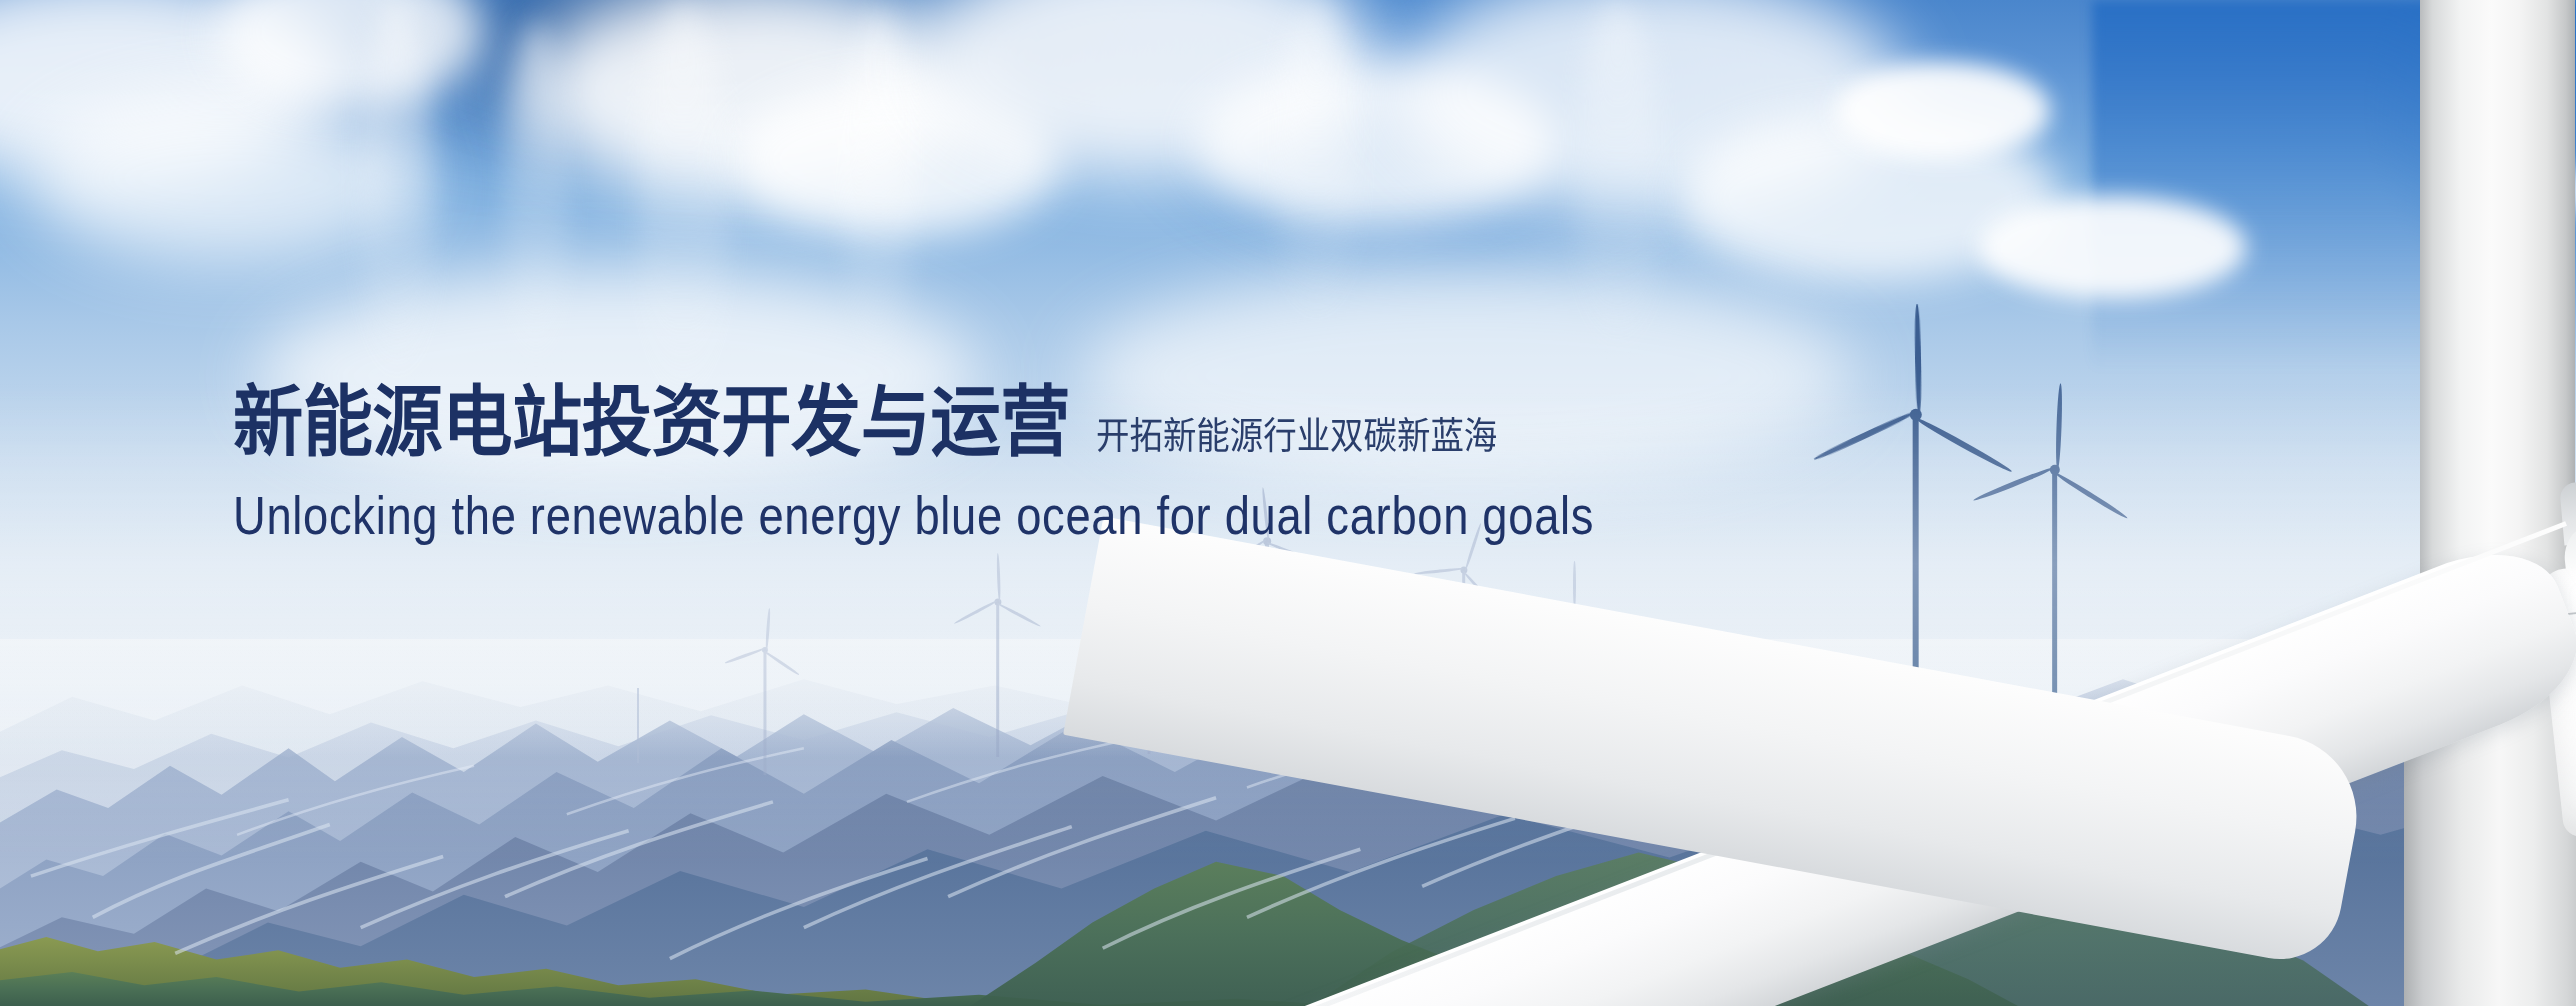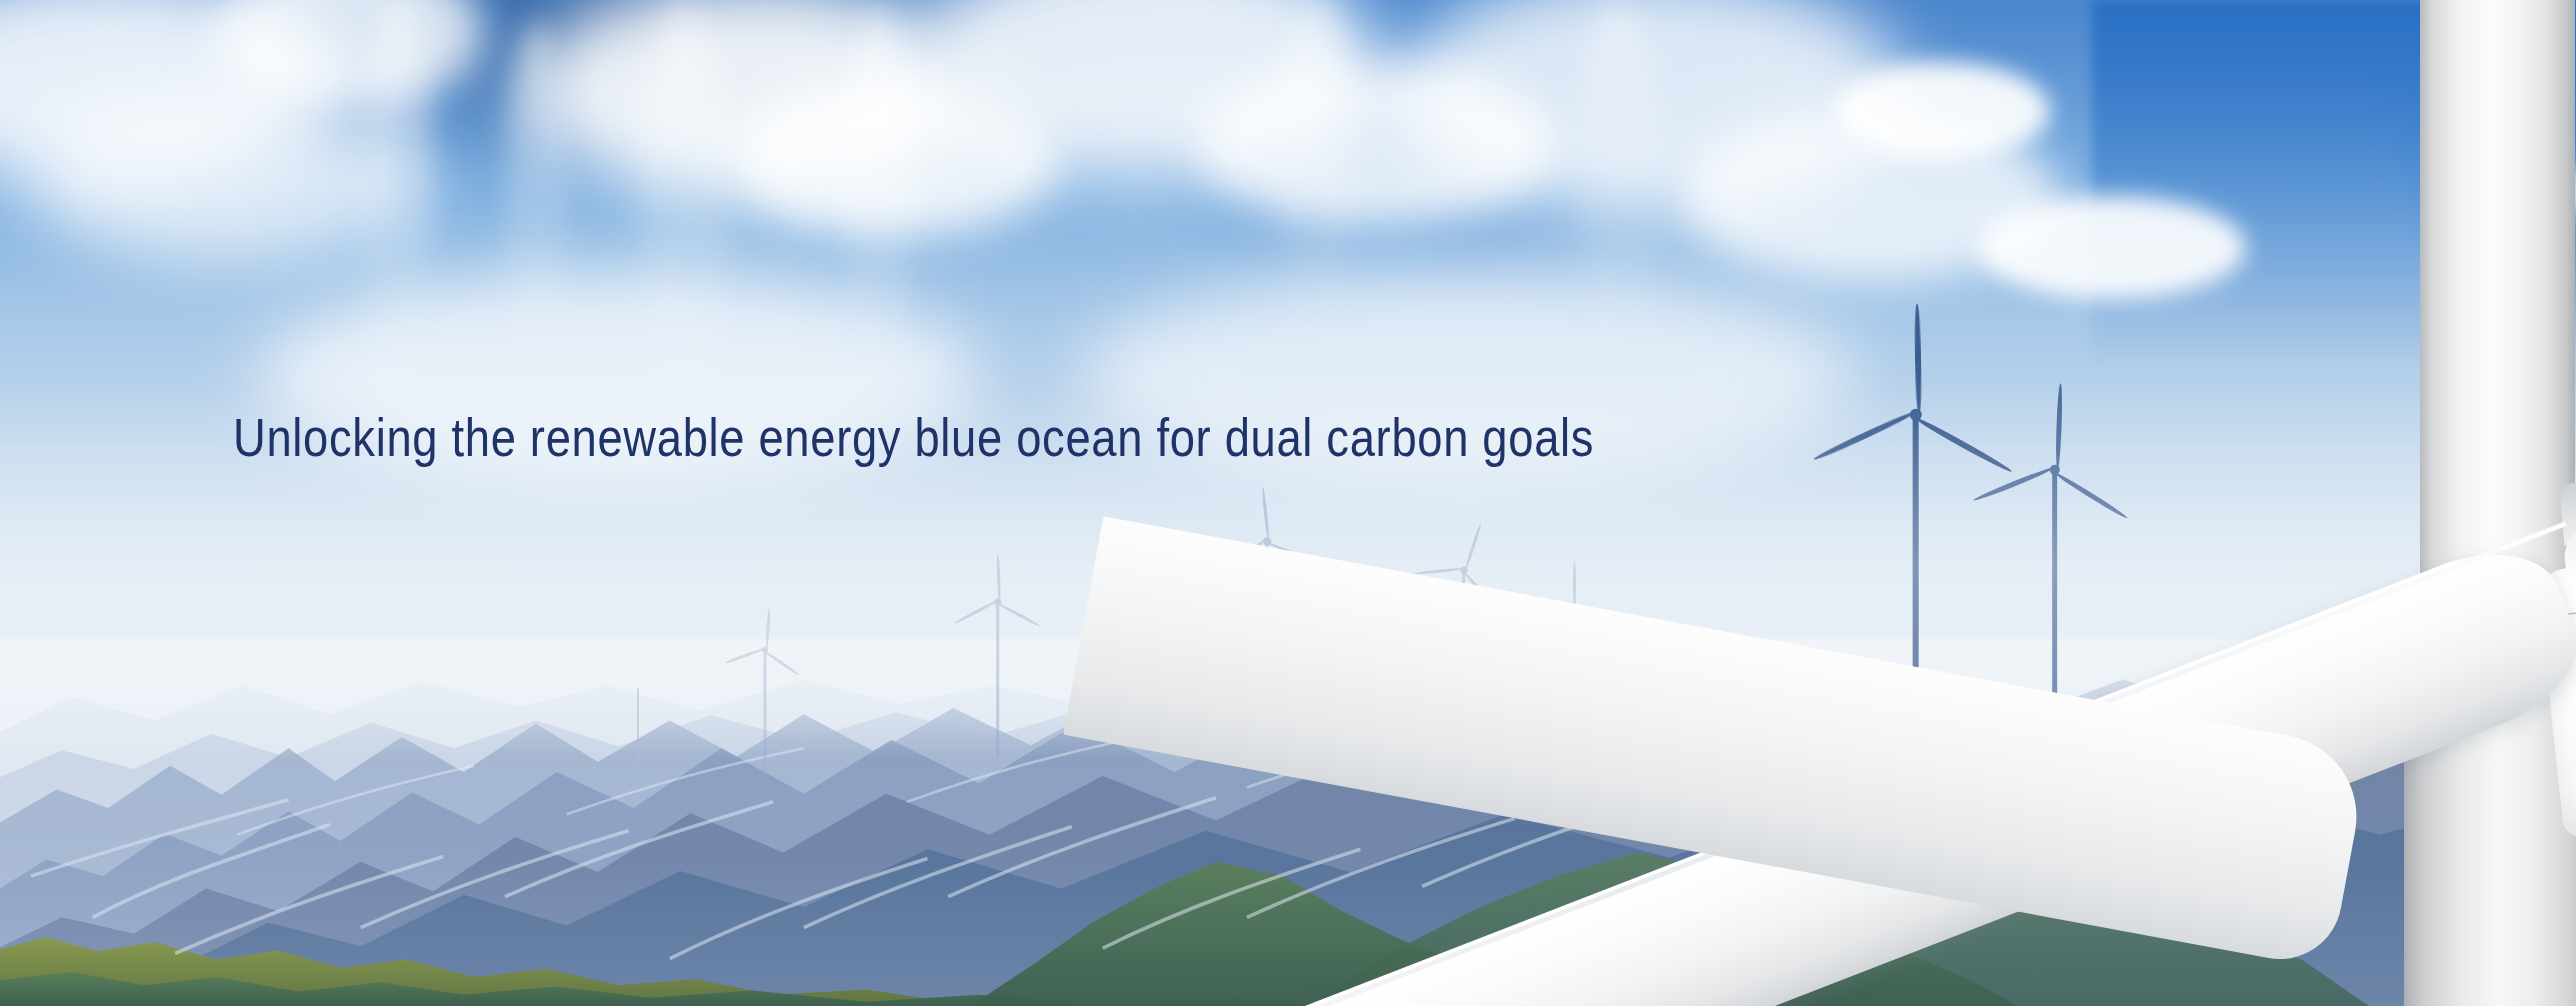--- a/index.html
+++ b/index.html
@@ -462,17 +462,21 @@
     <div class="nacelle"></div>
     <div class="nacelle-seam"></div>
 
     <div class="blade-big"></div>
     <div class="blade-big-edge"></div>
     <div class="blade-low"></div>
 
   </div>
 
   <div id="copy">
+    <div class="line-main">
+      <span class="h1">新能源电站投资开发与运营</span>
+      <span class="h2">开拓新能源行业双碳新蓝海</span>
+    </div>
     <div class="h3">Unlocking the renewable energy blue ocean for dual carbon goals</div>
   </div>
 
 </div>
 
 
 </body></html>

